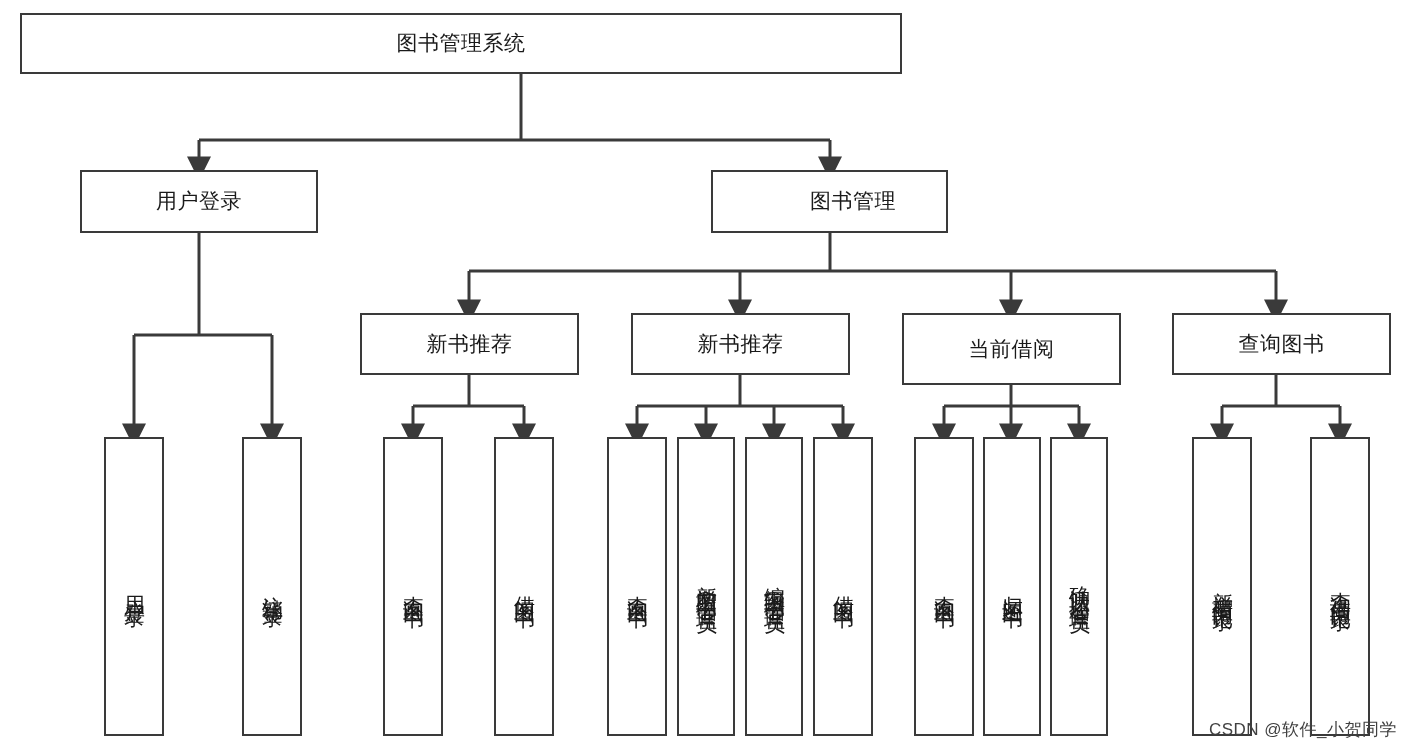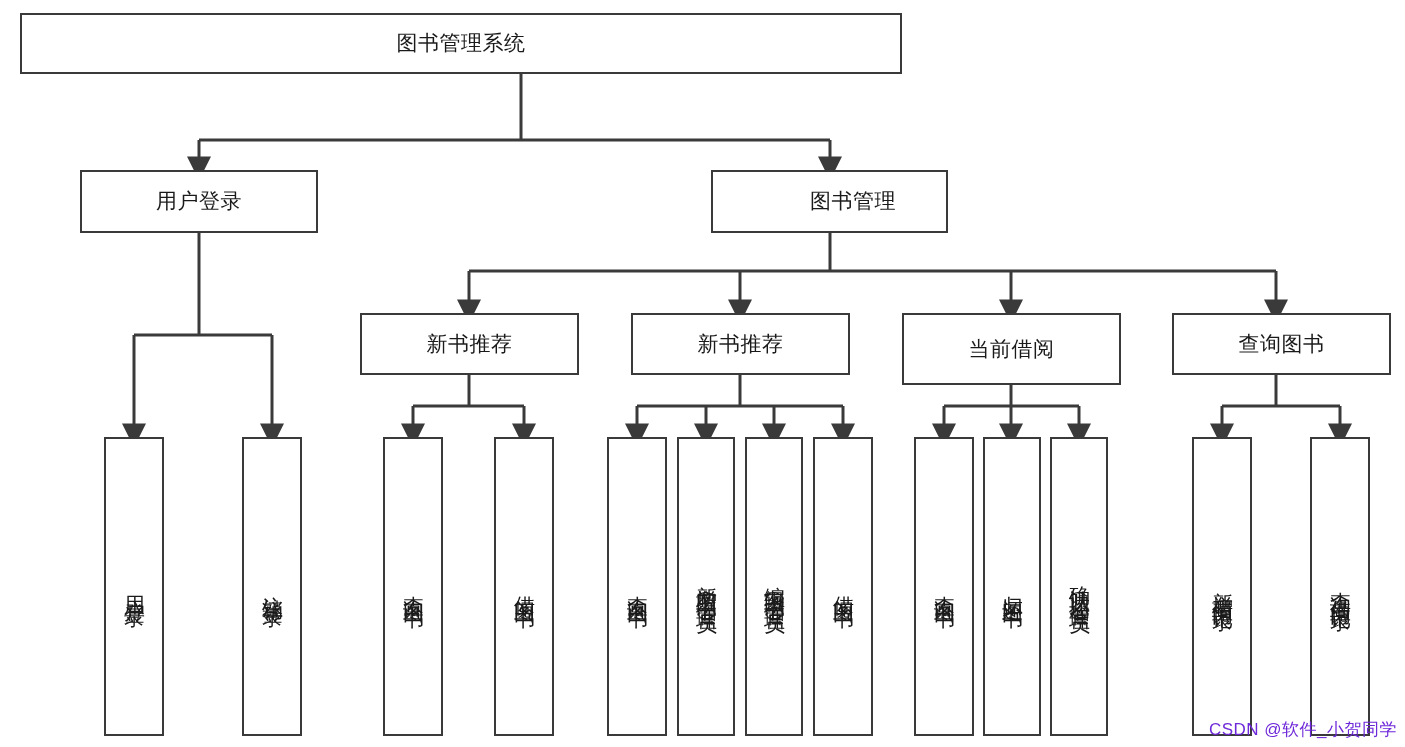--- a/index.html
+++ b/index.html
@@ -55,21 +55,21 @@
     line-height: 1.38;
     letter-spacing: 4px;
     white-space: normal;
     max-height: 100%;
   }
   .watermark {
     position: absolute;
     right: 8px;
     bottom: 6px;
     font-size: 17px;
-    color: #6d28d9;
+    color: #404040;
     letter-spacing: 0.5px;
     white-space: nowrap;
     pointer-events: none;
     user-select: none;
   }
 </style>
 </head>
 <body>
 
 <div id="diagram-root">

